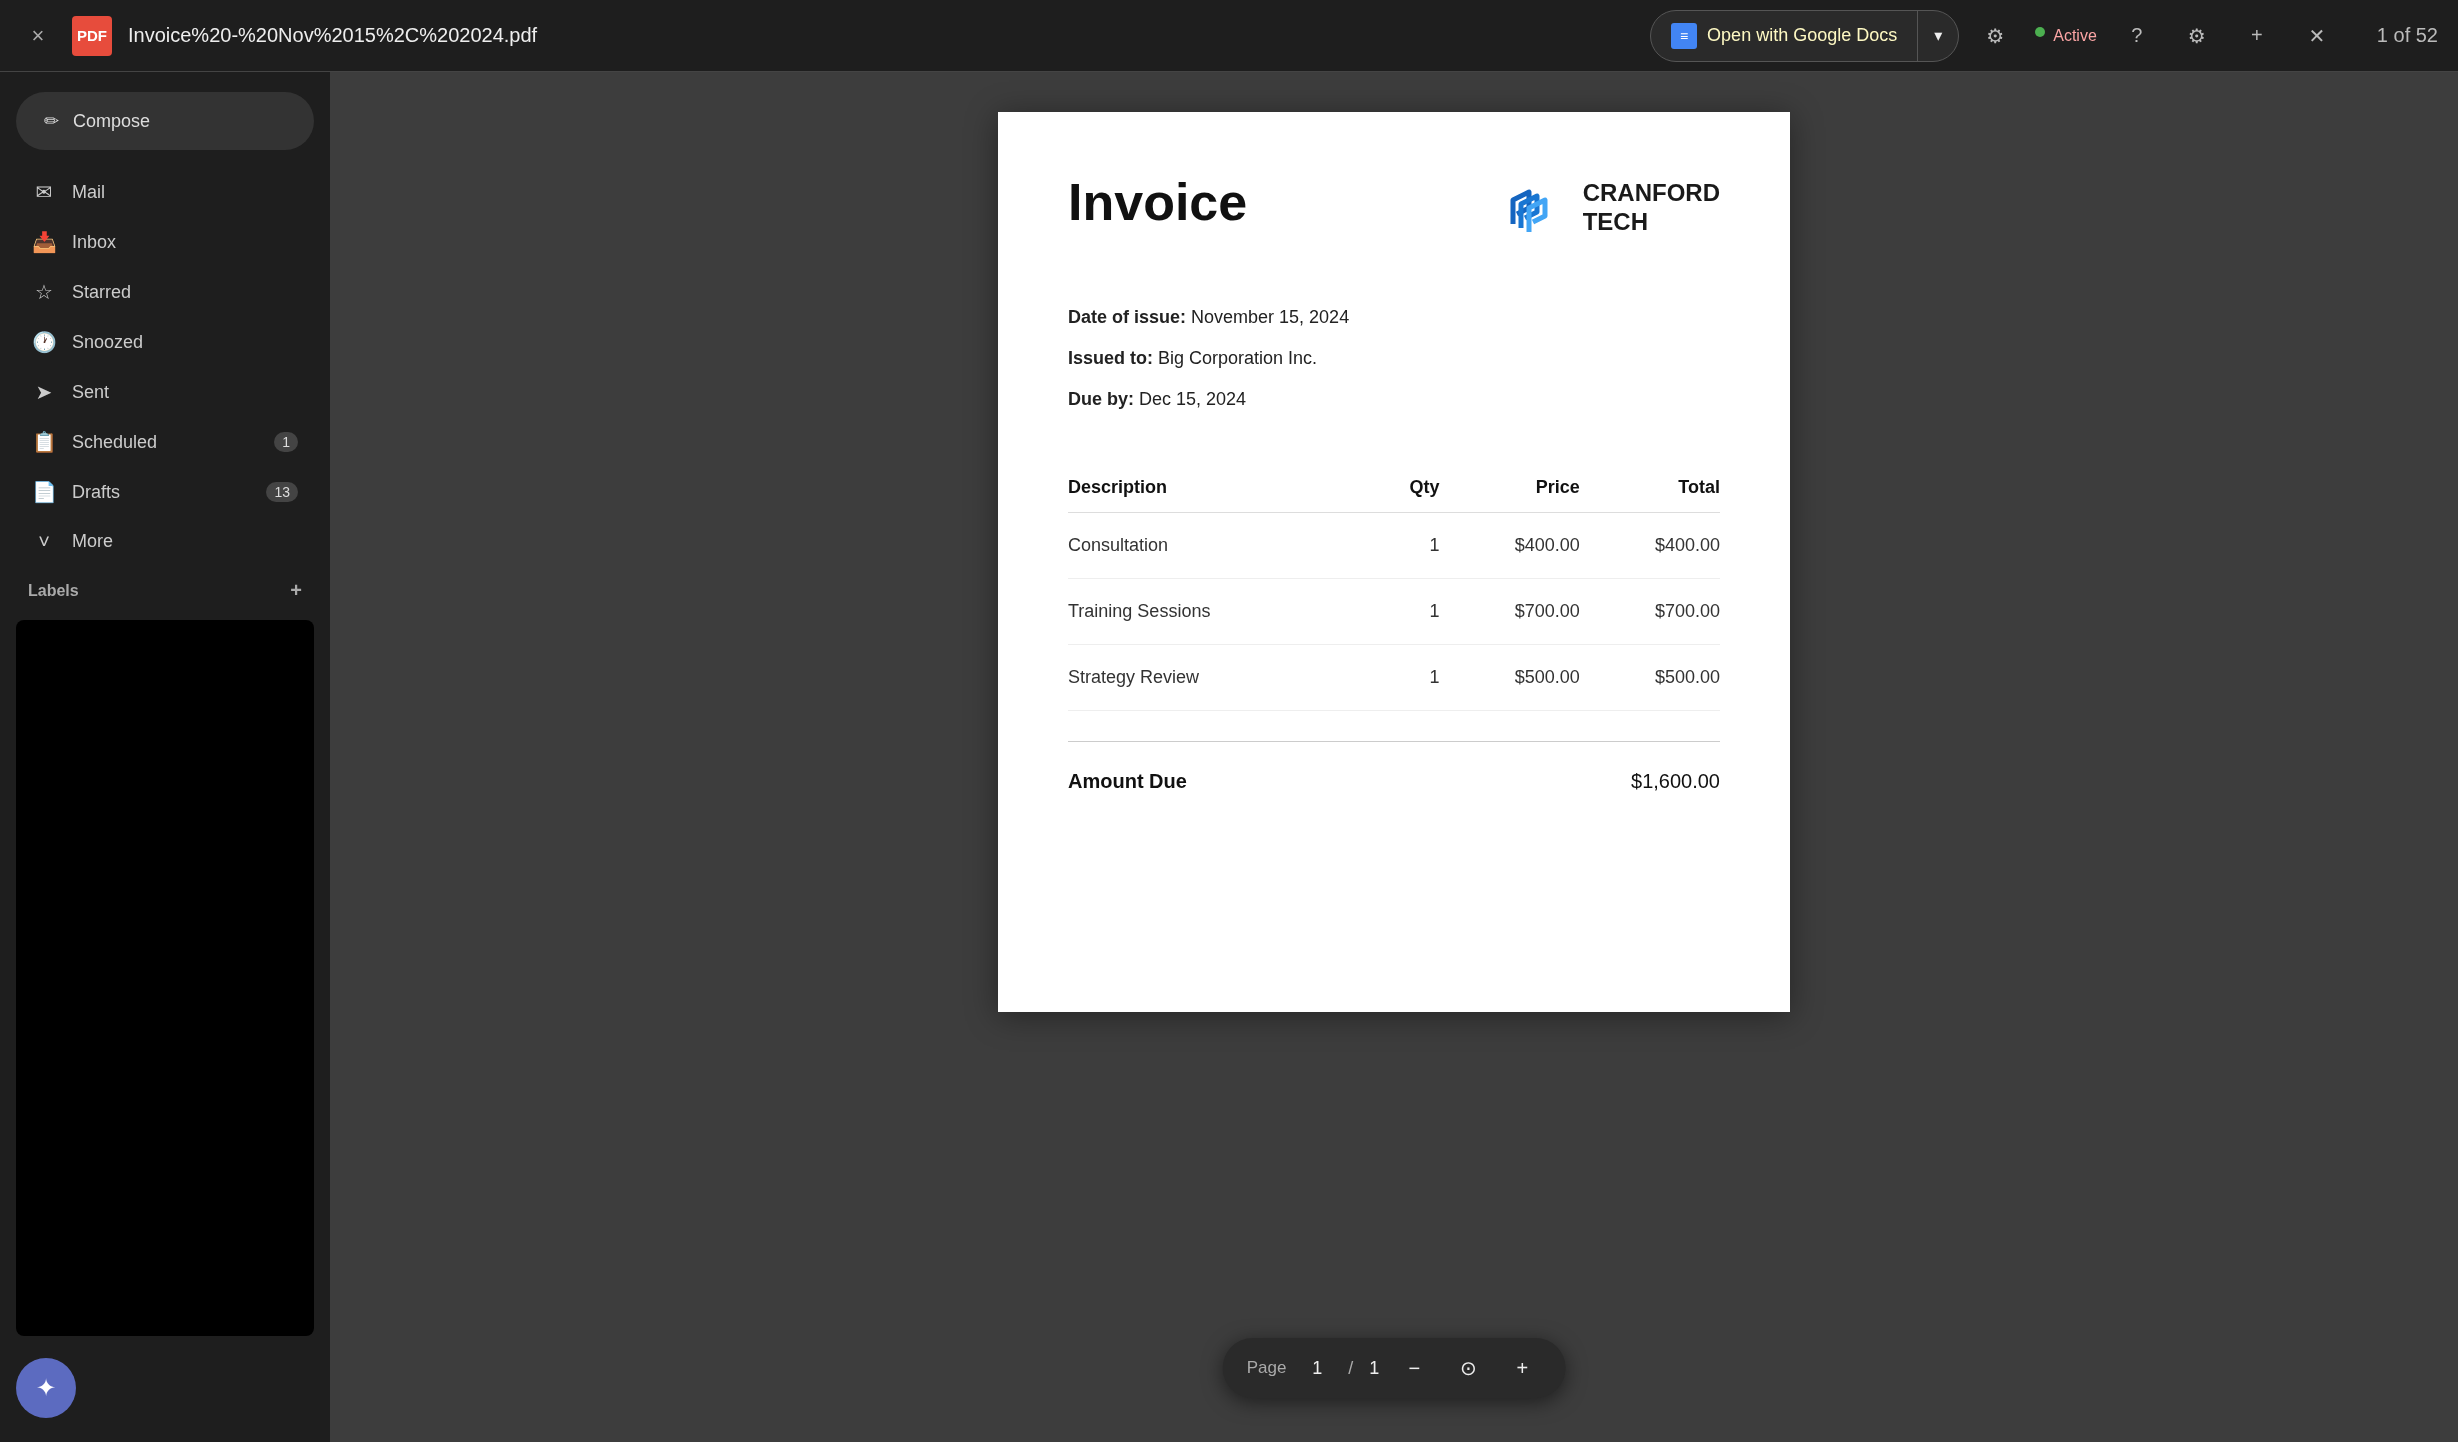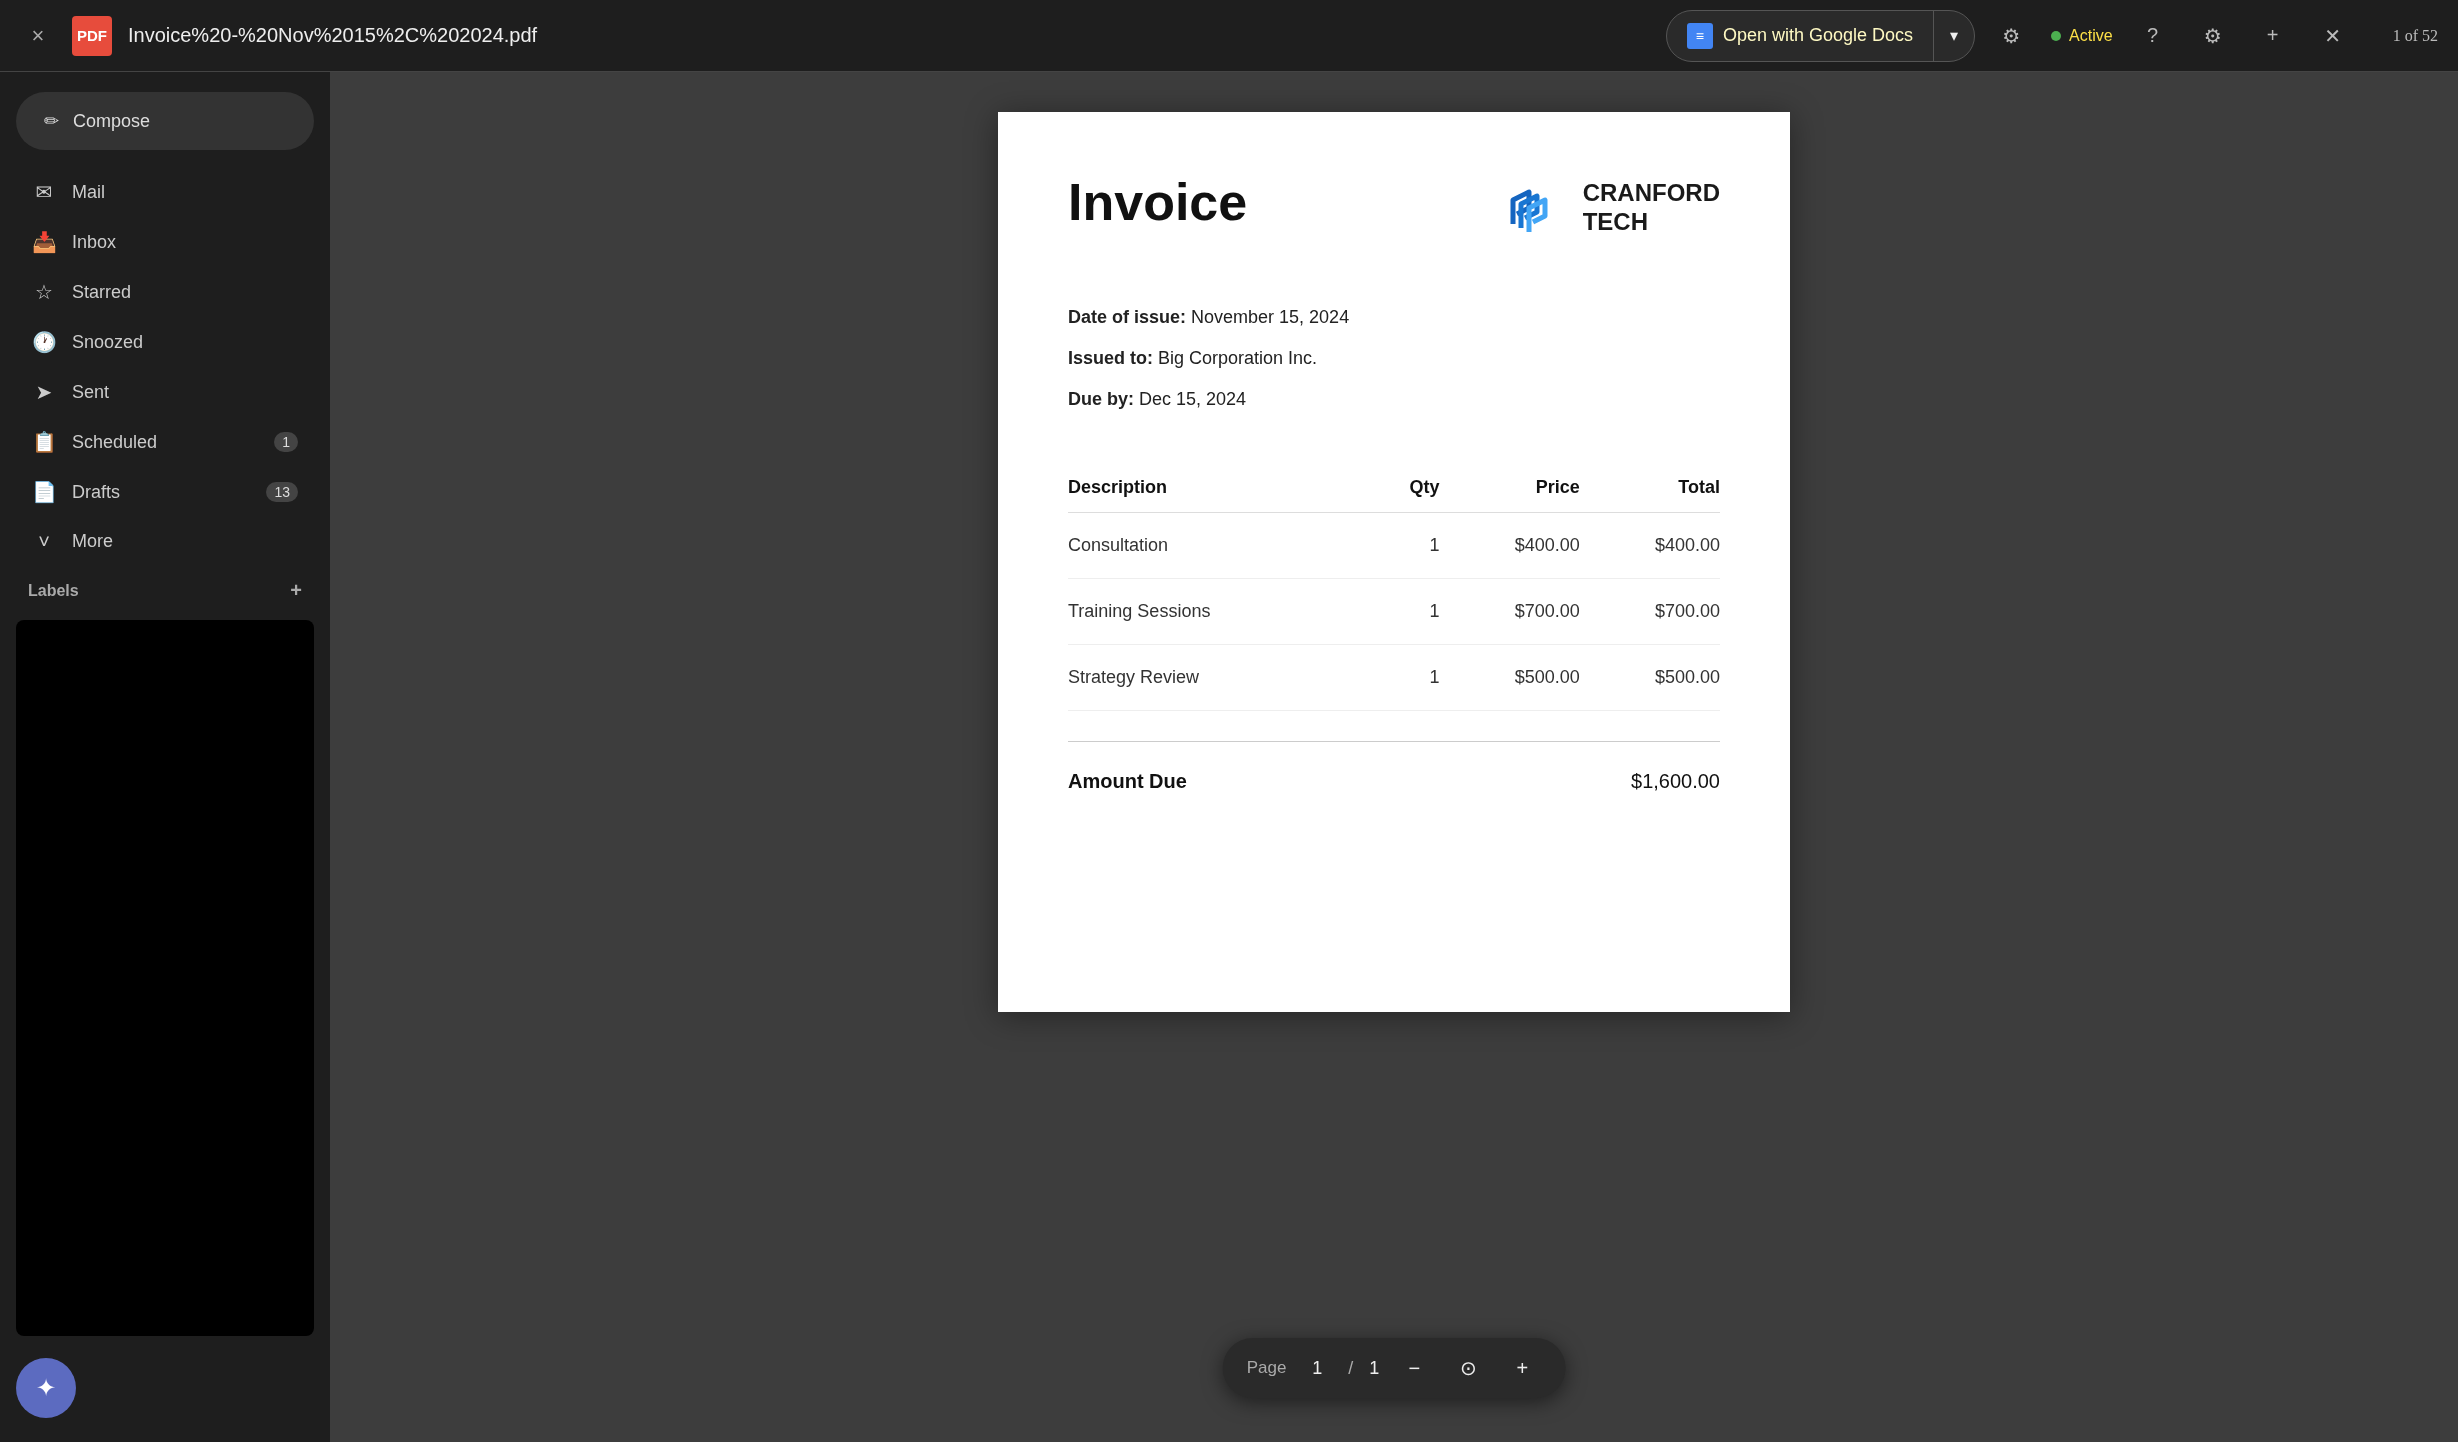--- a/index.html
+++ b/index.html
@@ -106,36 +106,34 @@
       display: flex;
       align-items: center;
       justify-content: center;
       color: #bbb;
       font-size: 20px;
       cursor: pointer;
       border-radius: 50%;
     }
     .active-badge {
       display: flex;
-      align-items: center;
       gap: 8px;
-      color: #fde047;
+      color: #fca5a5;
       font-size: 16px;
     }
     .active-dot {
       width: 10px;
       height: 10px;
       background: #4caf50;
       border-radius: 50%;
     }
     .page-counter {
       color: #bbb;
-      font-size: 16px;
+      font-size: 20px;
       margin-left: 20px;
-      font-family: Liberation Serif, serif;
     }
 
     
     .main-area {
       display: flex;
       flex: 1;
       overflow: hidden;
     }
 
     

